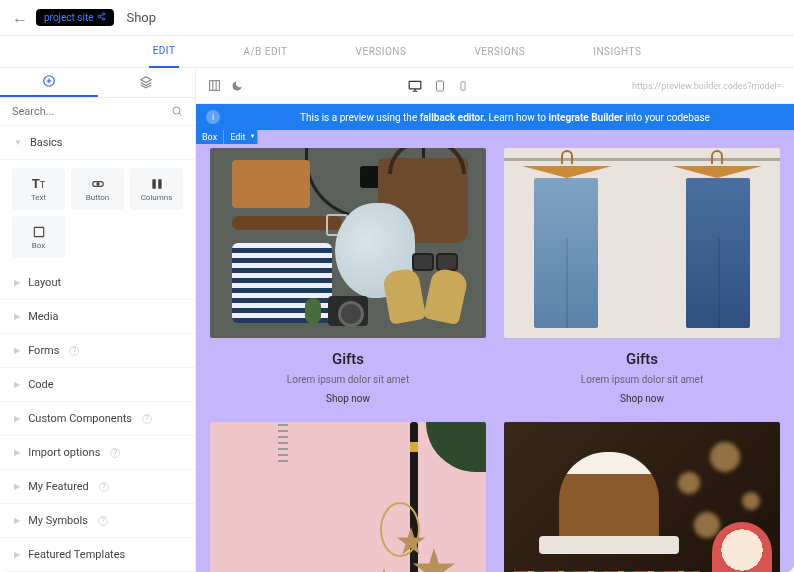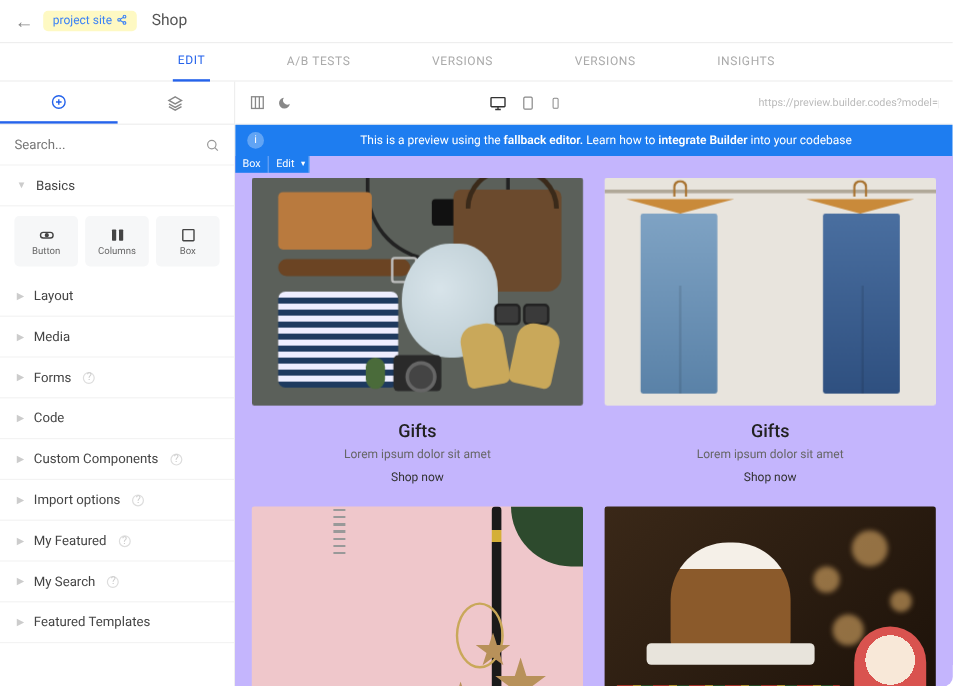--- a/index.html
+++ b/index.html
@@ -1,19 +1,19 @@
 <!DOCTYPE html>
 <html><head>
 <meta charset="utf-8">
 <style>
 *{box-sizing:border-box;margin:0;padding:0;font-family:-apple-system,BlinkMacSystemFont,"Segoe UI",Roboto,sans-serif}
 body{background:#fff;width:794px;height:572px;overflow:hidden;border-radius:8px;position:relative}
 .topbar{height:36px;display:flex;align-items:center;padding:0 12px;border-bottom:1px solid #eee}
 .back-arrow{color:#888;font-size:16px;margin-right:8px;cursor:pointer}
-.project-tag{background:#fef9c3;color:#3b82f6;font-size:10px;padding:3px 8px;border-radius:4px;display:flex;gap:4px}
+.project-tag{background:#000000;color:#3b82f6;font-size:10px;padding:3px 8px;border-radius:4px;display:flex;gap:4px}
 .share-ic{color:#3b82f6}
 .page-title{font-size:13px;color:#555;margin-left:12px}
 .tabbar{height:32px;display:flex;align-items:center;justify-content:center;gap:60px;border-bottom:1px solid #eee;font-size:10px;letter-spacing:.5px}
 .tab{color:#aaa;padding:0 4px;height:32px;display:flex;align-items:center;cursor:pointer}
 .tab.active{color:#2563eb;border-bottom:2px solid #2563eb}
 .main{display:flex;height:calc(100% - 68px)}
 .sidebar{width:196px;border-right:1px solid #eee;display:flex;flex-direction:column}
 .side-tabs{height:36px;display:flex;border-bottom:1px solid #eee}
 .side-tab{flex:1;display:flex;align-items:center;justify-content:center;color:#888;cursor:pointer}
 .side-tab.active{color:#2563eb;border-bottom:2px solid #2563eb}
@@ -121,21 +121,21 @@
           <circle cx="18" cy="19" r="3"></circle>
           <path d="M8.6 10.6l6.8-4M8.6 13.4l6.8 4"></path>
         </svg>
     </span>
   </span>
   <span class="page-title">Shop</span>
 </div>
 
 <div class="tabbar">
   <div class="tab active">EDIT</div>
-  <div class="tab">A/B TESTS</div>
+  <div class="tab">A/B EDIT</div>
   <div class="tab">VERSIONS</div>
   <div class="tab">VERSIONS</div>
   <div class="tab">INSIGHTS</div>
 </div>
 
 <div class="main">
   <div class="sidebar">
     <div class="side-tabs">
       <div class="side-tab active">
         <svg width="14" height="14" viewBox="0 0 24 24" fill="none" stroke="currentColor" stroke-width="2">
@@ -157,20 +157,24 @@
             <path d="M21 21l-5-5"></path>
           </svg>
       </span>
     </div>
     <div class="panel">
         <span class="chev">▼</span>
         <span>Basics</span>
       </div>
     <div class="basics-grid">
       <div class="block">
+          <span class="block-ic"><b>T</b><span style="font-size:9px">T</span></span>
+          <span class="block-label">Text</span>
+        </div>
+      <div class="block">
           <span class="block-ic">
             <svg width="14" height="14" viewBox="0 0 24 24" fill="none" stroke="currentColor" stroke-width="2">
               <rect x="3" y="8" width="18" height="8" rx="4"></rect>
               <circle cx="12" cy="12" r="2" fill="currentColor"></circle>
             </svg>
           </span>
           <span class="block-label">Button</span>
         </div>
       <div class="block">
           <span class="block-ic">
@@ -217,21 +221,21 @@
         <span>Import options</span>
         <span class="info">?</span>
       </div>
     <div class="panel">
         <span class="chev">▶</span>
         <span>My Featured</span>
         <span class="info">?</span>
       </div>
     <div class="panel">
         <span class="chev">▶</span>
-        <span>My Search</span>
+        <span>My Symbols</span>
         <span class="info">?</span>
       </div>
     <div class="panel">
         <span class="chev">▶</span>
         <span>Featured Templates</span>
       </div>
   </div>
 
   <div class="canvas">
     <div class="canvas-toolbar">

